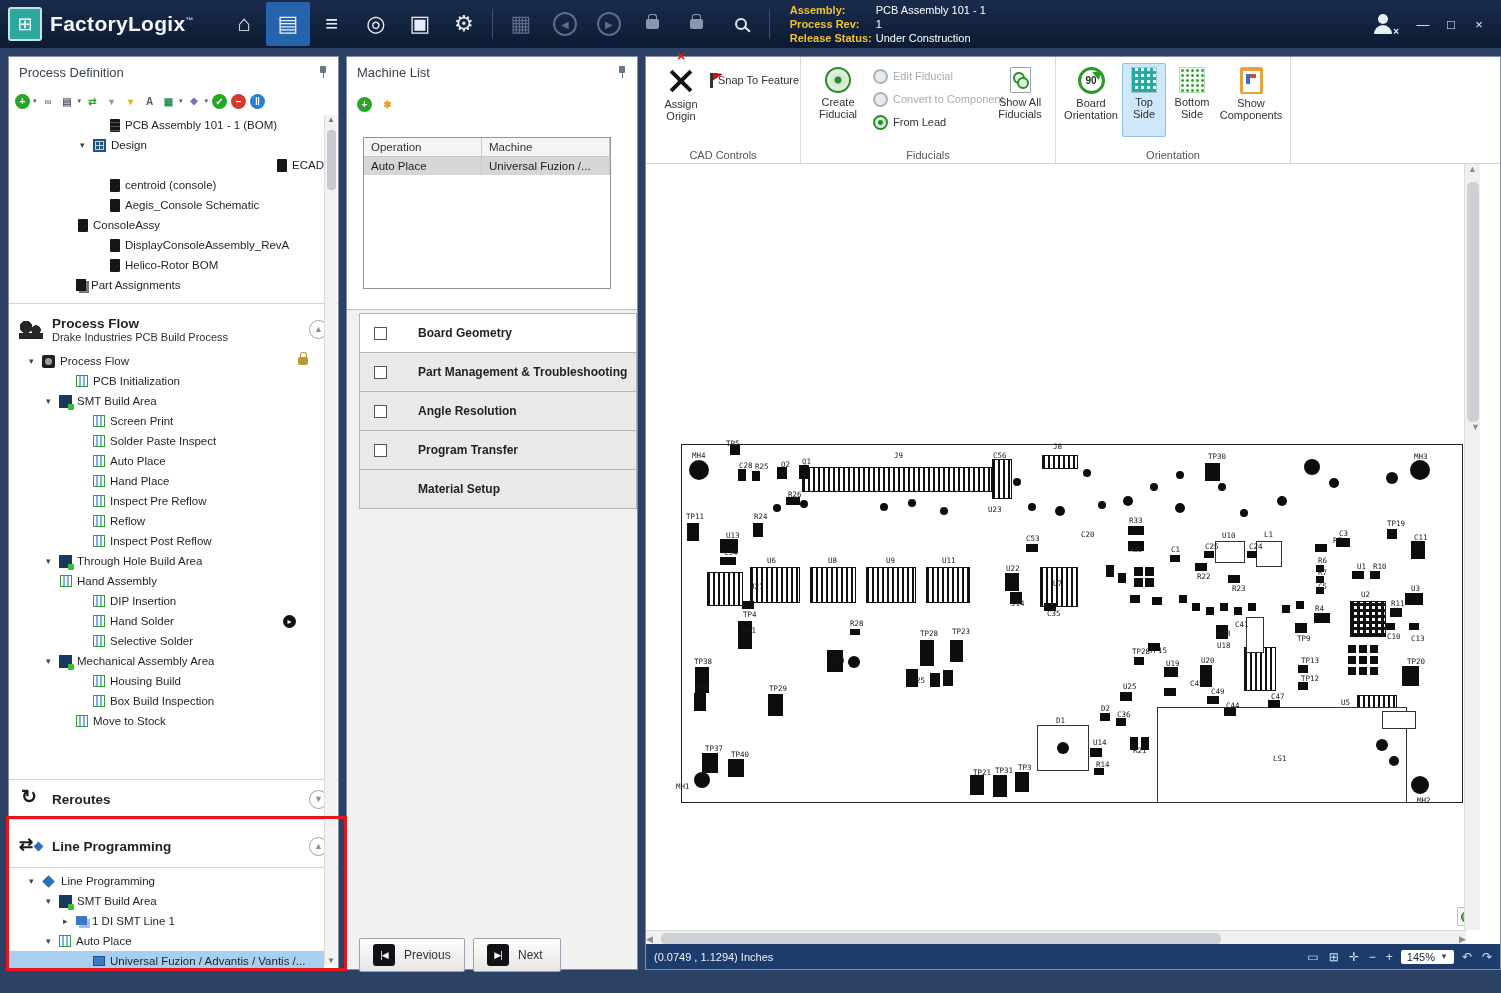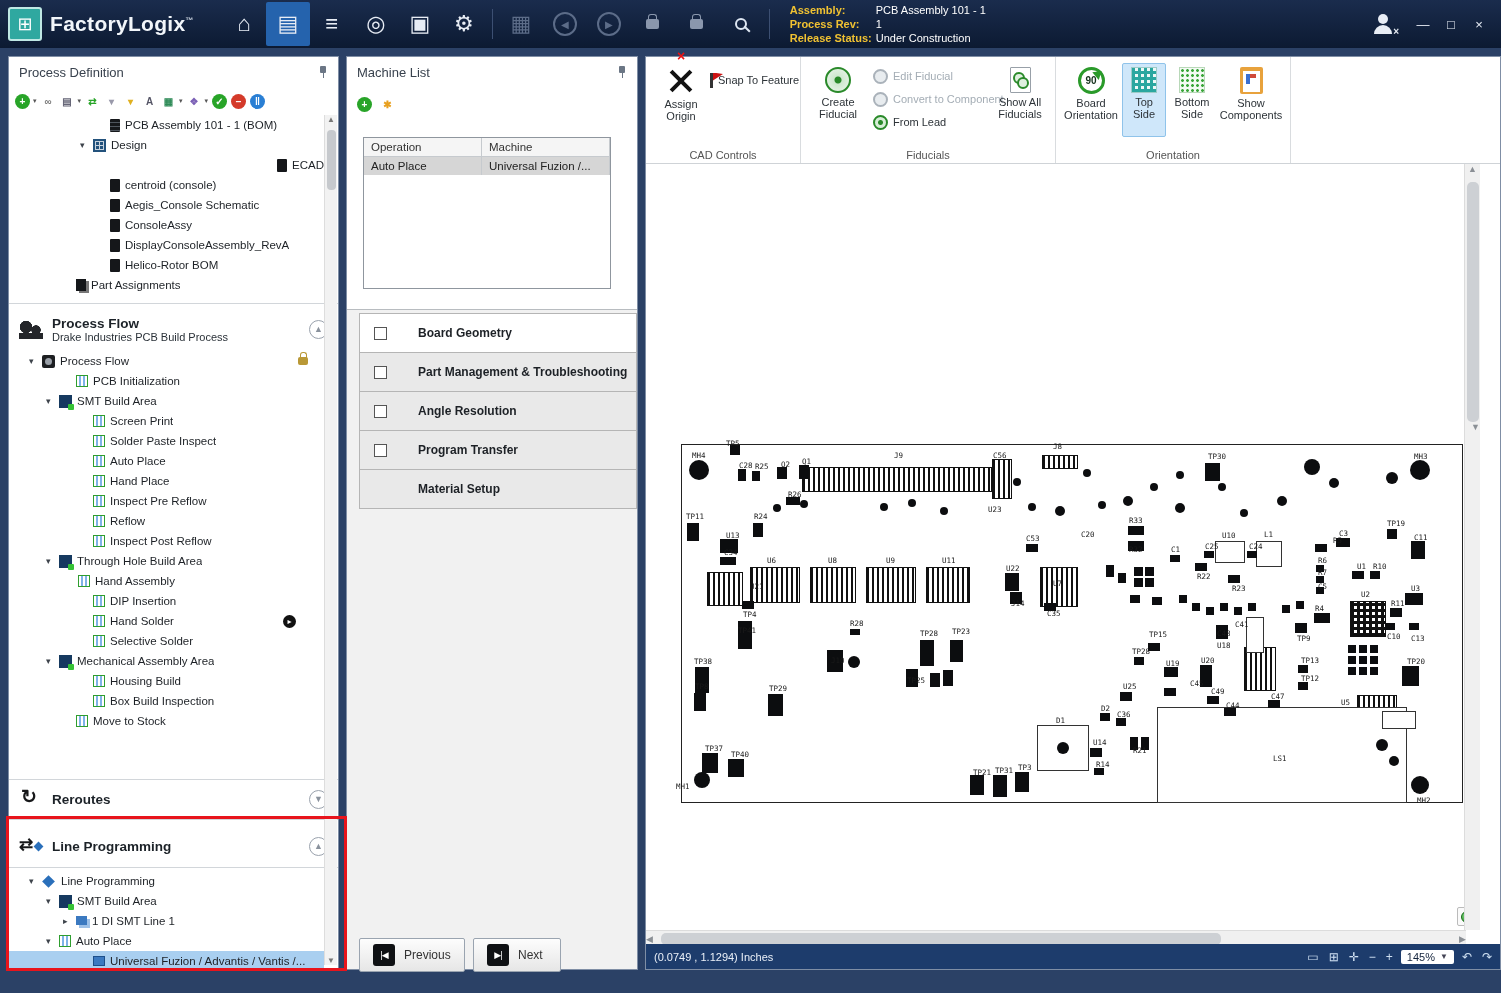--- a/index.html
+++ b/index.html
@@ -297,21 +297,21 @@
         <div class="tree-row" style="padding-left: 88px;">
           <span class="tree-arrow"></span>
           <span class="ic ic-doc"></span>
           <span class="tree-label">centroid (console)</span>
         </div>
         <div class="tree-row" style="padding-left: 88px;">
           <span class="tree-arrow"></span>
           <span class="ic ic-doc"></span>
           <span class="tree-label">Aegis_Console Schematic</span>
         </div>
-        <div class="tree-row" style="padding-left: 88px;">
+        <div class="tree-row" style="padding-left: 56px;">
           <span class="tree-arrow"></span>
           <span class="ic ic-doc"></span>
           <span class="tree-label">ConsoleAssy</span>
         </div>
         <div class="tree-row" style="padding-left: 88px;">
           <span class="tree-arrow"></span>
           <span class="ic ic-doc"></span>
           <span class="tree-label">DisplayConsoleAssembly_RevA</span>
         </div>
         <div class="tree-row" style="padding-left: 88px;">
@@ -385,21 +385,21 @@
         <div class="tree-row" style="padding-left: 71px;">
           <span class="tree-arrow"></span>
           <span class="ic ic-step"></span>
           <span class="tree-label">Inspect Post Reflow</span>
         </div>
         <div class="tree-row" style="padding-left: 37px;">
           <span class="tree-arrow">▾</span>
           <span class="ic ic-area"></span>
           <span class="tree-label">Through Hole Build Area</span>
         </div>
-        <div class="tree-row" style="padding-left: 56px;">
+        <div class="tree-row" style="padding-left: 38px;">
           <span class="tree-arrow"></span>
           <span class="ic ic-step"></span>
           <span class="tree-label">Hand Assembly</span>
         </div>
         <div class="tree-row" style="padding-left: 71px;">
           <span class="tree-arrow"></span>
           <span class="ic ic-step"></span>
           <span class="tree-label">DIP Insertion</span>
         </div>
         <div class="tree-row" style="padding-left: 71px;">
@@ -804,21 +804,21 @@
           <span class="pcb-ref" style="left: 270px; top: 182px;">TP23</span>
           <span class="pcb-ref" style="left: 535px; top: 184px;">C48</span>
           <span class="pcb-ref" style="left: 553px; top: 175px;">C41</span>
           <span class="pcb-ref" style="left: 535px; top: 196px;">U18</span>
           <span class="pcb-ref" style="left: 633px; top: 159px;">R4</span>
           <span class="pcb-ref" style="left: 679px; top: 145px;">U2</span>
           <span class="pcb-ref" style="left: 709px; top: 154px;">R11</span>
           <span class="pcb-ref" style="left: 705px; top: 187px;">C10</span>
           <span class="pcb-ref" style="left: 729px; top: 189px;">C13</span>
           <span class="pcb-ref" style="left: 615px; top: 189px;">TP9</span>
-          <span class="pcb-ref" style="left: 467px; top: 185px;">TP15</span>
+          <span class="pcb-ref" style="left: 467px; top: 201px;">TP15</span>
           <span class="pcb-ref" style="left: 450px; top: 202px;">TP28</span>
           <span class="pcb-ref" style="left: 484px; top: 214px;">U19</span>
           <span class="pcb-ref" style="left: 519px; top: 211px;">U20</span>
           <span class="pcb-ref" style="left: 484px; top: 234px; margin-left: 24px;">C45</span>
           <span class="pcb-ref" style="left: 529px; top: 242px;">C49</span>
           <span class="pcb-ref" style="left: 544px; top: 256px;">C44</span>
           <span class="pcb-ref" style="left: 589px; top: 247px;">C47</span>
           <span class="pcb-ref" style="left: 441px; top: 237px;">U25</span>
           <span class="pcb-ref" style="left: 619px; top: 211px;">TP13</span>
           <span class="pcb-ref" style="left: 619px; top: 229px;">TP12</span>

